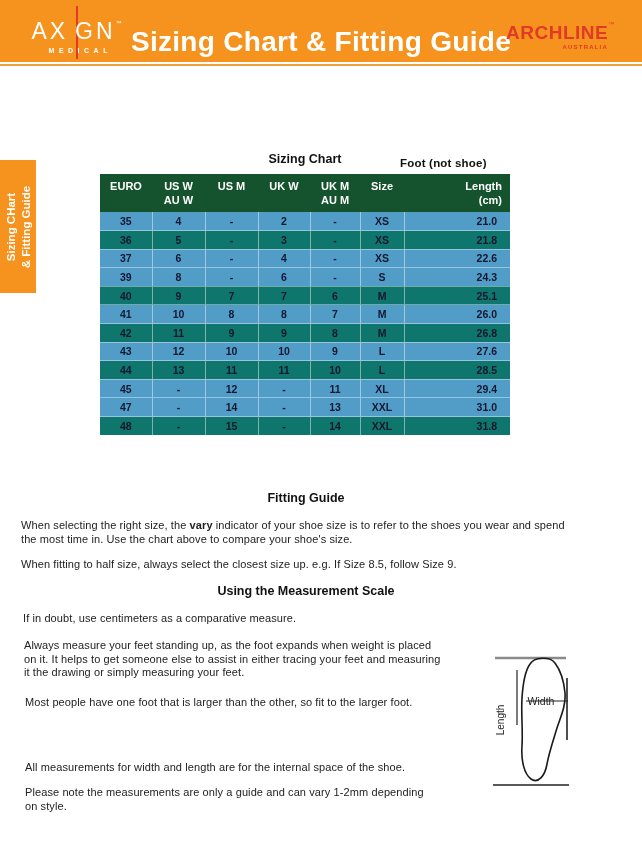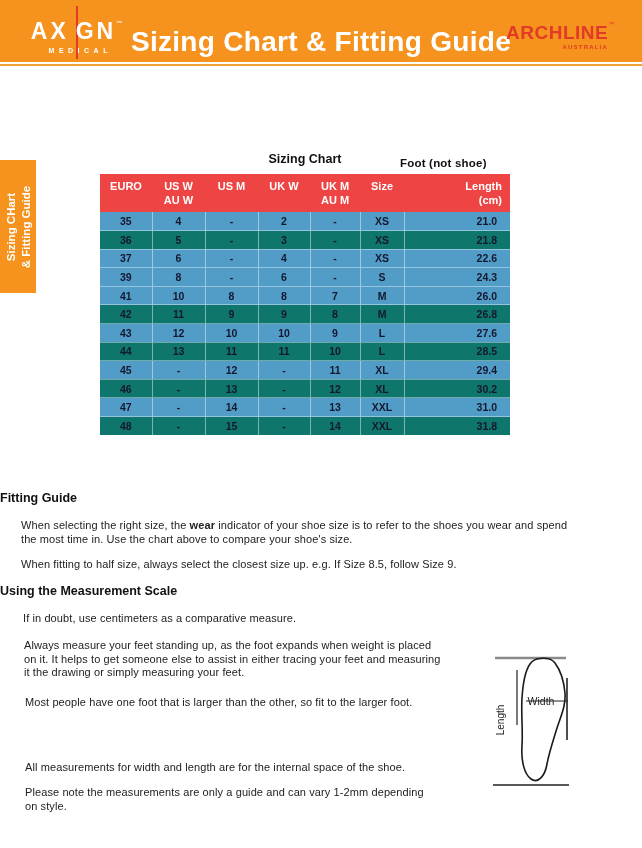--- a/index.html
+++ b/index.html
@@ -6,21 +6,21 @@
   body { background:#e8e8e8; font-family:"Liberation Sans", sans-serif; }
   .page { position:relative; width:642px; height:848px; background:#ffffff; overflow:hidden; margin:0 auto; }
 
   
   .header { position:absolute; left:0; top:0; width:642px; height:62px; background:#F6921E; }
   .gold-line { position:absolute; left:0; top:64px; width:642px; height:2px; background:#EFA23B; }
 
   .logo { position:absolute; left:30px; top:6px; width:96px; height:54px; }
   .logo-red-line { position:absolute; left:46px; top:0; width:2px; height:53px; background:#E23A26; }
   .logo-row { position:absolute; left:0; top:12px; width:96px; display:flex; justify-content:center; color:#fff;
-              font-size:23px; letter-spacing:3px; font-weight:700; }
+              font-size:23px; letter-spacing:3px; font-weight:400; }
   .logo-gap { display:inline-block; width:7px; }
   .logo-tm { font-size:6px; vertical-align:top; position:relative; top:2px; }
   .logo-sub { position:absolute; left:0; top:41px; width:96px; text-align:center; color:#fff;
               font-size:7px; letter-spacing:4.5px; font-weight:bold; text-indent:4.5px; }
 
   .page-title { position:absolute; left:0; top:26px; width:642px; text-align:center; color:#fff;
                 font-size:28px; font-weight:bold; letter-spacing:0.3px; }
 
   .brand { position:absolute; left:506px; top:22px; width:120px; color:#E23A26; }
   .brand-name { font-size:19px; font-weight:bold; letter-spacing:0.5px; }
@@ -35,33 +35,33 @@
 
   
   .chart-title { position:absolute; left:100px; top:152px; width:410px; text-align:center;
                  font-size:12.5px; font-weight:bold; color:#111; }
   .foot-note { position:absolute; left:400px; top:157px; width:112px; 
                font-size:11.5px; font-weight:bold; color:#111; letter-spacing:0.2px; }
 
   
   table.sizing { position:absolute; left:100px; top:174px; width:410px; border-collapse:collapse;
                  table-layout:fixed; }
-  table.sizing thead th { background:#ef4444; color:#fff; font-size:11px; font-weight:bold;
+  table.sizing thead th { background:#14532d; color:#fff; font-size:11px; font-weight:bold;
                           vertical-align:top; padding-top:5px; height:38px; line-height:14px; text-align:center; }
   table.sizing thead th:last-child { text-align:right; padding-right:8px; }
   table.sizing tbody td { height:18.6px; text-align:center; font-size:10.5px; font-weight:bold;
                           color:#14172e; padding:0; }
   table.sizing tbody td:last-child { text-align:right; padding-right:13px; }
   tr.odd td { background:#519DC7; }
   tr.even td { background:#0f766e; }
   table.sizing tbody td + td { border-left:1px solid rgba(255,255,255,0.45); }
   table.sizing tbody tr + tr td { border-top:1px solid rgba(255,255,255,0.4); }
 
   
-  .h-center { position:absolute; left:0; width:612px; text-align:left; font-weight:bold;
+  .h-center { position:absolute; left:0; width:612px; text-align:center; font-weight:bold;
               font-size:12.5px; color:#111; }
   .para { position:absolute; font-size:11px; line-height:13.5px; color:#222;
           white-space:pre-line; letter-spacing:0.1px; }
   #fitting-heading { top:491px; }
   #p-select { left:21px; top:519px; width:600px; }
   #p-half { left:21px; top:558px; width:600px; }
   #measure-heading { top:584px; }
   #p-doubt { left:23px; top:612px; width:560px; }
   #p-always { left:24px; top:639px; width:450px; }
   #p-most { left:25px; top:696px; width:540px; }
@@ -174,20 +174,29 @@
         </tr>
         <tr class="odd">
           <td>39</td>
           <td>8</td>
           <td>-</td>
           <td>6</td>
           <td>-</td>
           <td>S</td>
           <td>24.3</td>
         </tr>
+        <tr class="even">
+          <td>40</td>
+          <td>9</td>
+          <td>7</td>
+          <td>7</td>
+          <td>6</td>
+          <td>M</td>
+          <td>25.1</td>
+        </tr>
         <tr class="odd">
           <td>41</td>
           <td>10</td>
           <td>8</td>
           <td>8</td>
           <td>7</td>
           <td>M</td>
           <td>26.0</td>
         </tr>
         <tr class="even">
@@ -219,29 +228,20 @@
         </tr>
         <tr class="odd">
           <td>45</td>
           <td>-</td>
           <td>12</td>
           <td>-</td>
           <td>11</td>
           <td>XL</td>
           <td>29.4</td>
         </tr>
-        <tr class="even">
-          <td>46</td>
-          <td>-</td>
-          <td>13</td>
-          <td>-</td>
-          <td>12</td>
-          <td>XL</td>
-          <td>30.2</td>
-        </tr>
         <tr class="odd">
           <td>47</td>
           <td>-</td>
           <td>14</td>
           <td>-</td>
           <td>13</td>
           <td>XXL</td>
           <td>31.0</td>
         </tr>
         <tr class="even">
@@ -250,21 +250,21 @@
           <td>15</td>
           <td>-</td>
           <td>14</td>
           <td>XXL</td>
           <td>31.8</td>
         </tr>
       </tbody>
   </table>
 
   <div class="h-center" id="fitting-heading">Fitting Guide</div>
-  <div class="para" id="p-select"><span>When selecting the right size, the </span><b>wear</b><span> indicator of your shoe size is to refer to the shoes you wear and spend
+  <div class="para" id="p-select"><span>When selecting the right size, the </span><b>vary</b><span> indicator of your shoe size is to refer to the shoes you wear and spend
 the most time in. Use the chart above to compare your shoe's size.</span></div>
   <div class="para" id="p-half">When fitting to half size, always select the closest size up. e.g. If Size 8.5, follow Size 9.</div>
 
   <div class="h-center" id="measure-heading">Using the Measurement Scale</div>
   <div class="para" id="p-doubt">If in doubt, use centimeters as a comparative measure.</div>
   <div class="para" id="p-most">Most people have one foot that is larger than the other, so fit to the larger foot.</div>
   <div class="para" id="p-always">Always measure your feet standing up, as the foot expands when weight is placed
 on it. It helps to get someone else to assist in either tracing your feet and measuring
 it the drawing or simply measuring your feet.</div>
   <div class="para" id="p-all">All measurements for width and length are for the internal space of the shoe.</div>

